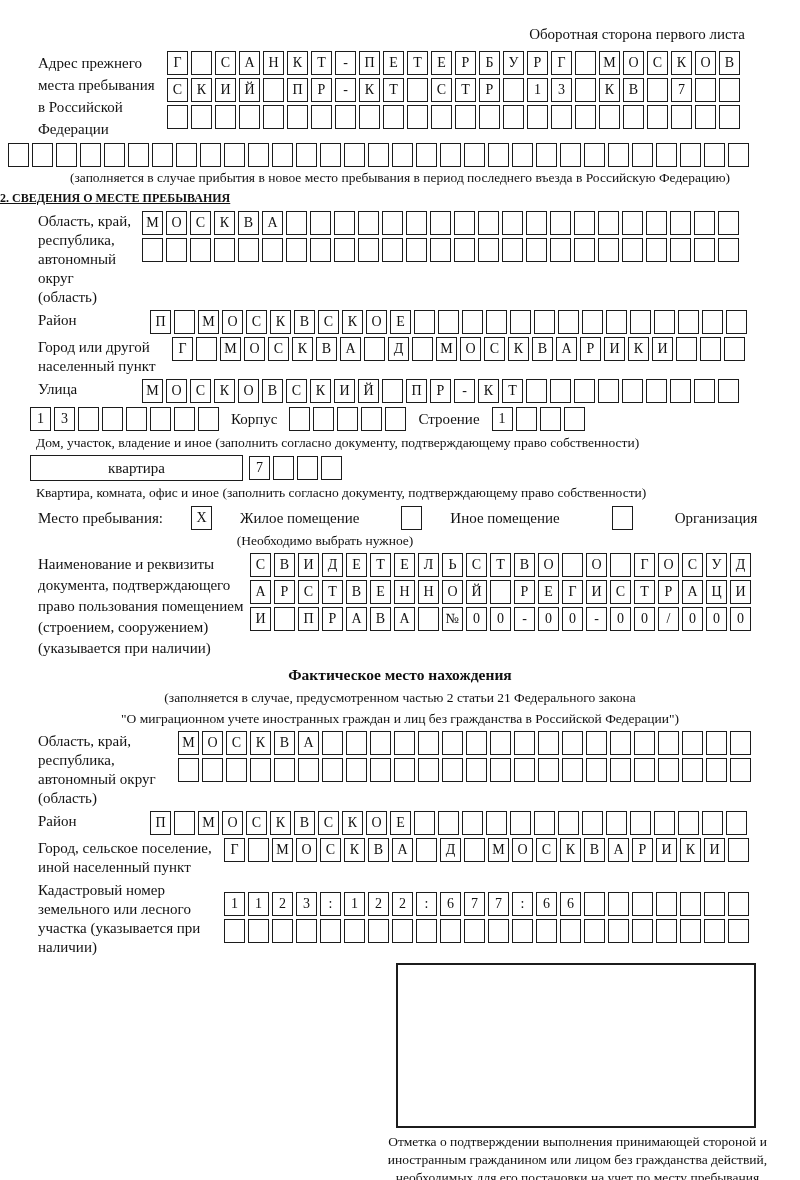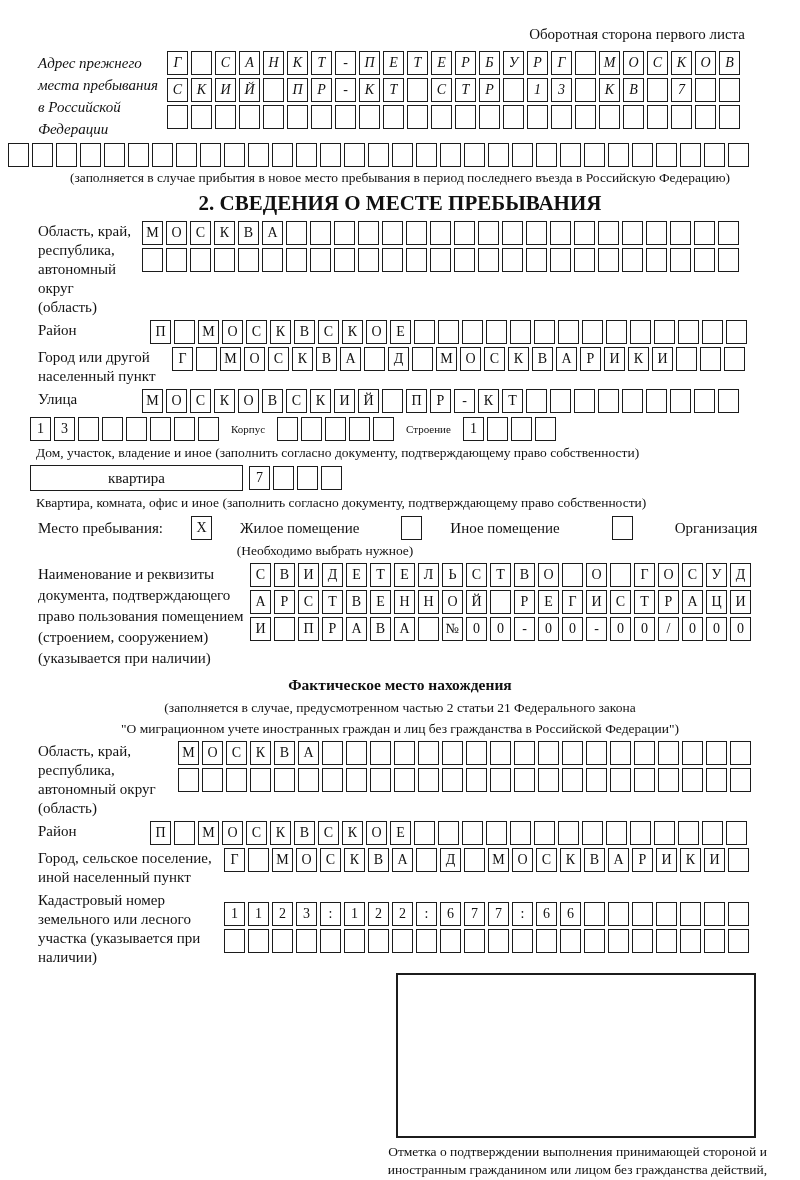--- a/index.html
+++ b/index.html
@@ -23,50 +23,50 @@
   .cells { display:flex; gap:3px; }
   .cell {
     width:21px; height:24px; flex:0 0 21px;
     border:1.6px solid #1c1c1c; display:flex; align-items:center; justify-content:center;
     font-size:14px; line-height:1; background:#fff;
   }
   .fullrow { margin-left:8px; margin-top:3px; margin-bottom:2px; }
   .note { font-size:13.5px; line-height:17px; }
   .note.center { text-align:center; margin:2px 0 4px 0; }
   .note.left { margin:2px 0 4px 36px; }
-  .sec-title { text-align:center; font-weight:bold; font-size:21px; margin:5px 0 5px 0; }
+  .sec-title { text-align:left; font-weight:bold; font-size:12px; margin:5px 0 5px 0;text-decoration:underline; }
   .houseline { display:flex; align-items:center; margin:4px 0 3px 30px; gap:6px; }
   .widebox {
     border:1.6px solid #1c1c1c; height:26px; display:flex; align-items:center; justify-content:center;
     font-size:15px; background:#fff;
   }
   .housebox { width:168px; }
   .aptbox { width:213px; }
-  .inline-lbl { font-size:11px; padding:0 6px; }
+  .inline-lbl { font-size:15px; padding:0 6px; }
   .stayline { display:flex; align-items:center; margin:5px 0 2px 38px; gap:28px; font-size:15px; }
   .chk {
     width:21px; height:24px; border:1.6px solid #1c1c1c;
     display:flex; align-items:center; justify-content:center; font-size:14px; background:#fff;
   }
   .staynote { width:650px; text-align:center; }
   .actual-title { text-align:center; font-weight:bold; font-size:15.5px; margin:7px 0 5px 0; }
   .pad-top { padding-top:12px; }
   .markbox {
     margin:6px 0 0 396px; width:360px; height:165px; border:2px solid #1c1c1c; background:#fff;
   }
   .markcaption { margin:5px 0 0 385px; width:385px; text-align:center; font-size:13.5px; line-height:18px; }
 </style>
 </head>
 <body>
 
 <div class="page">
 
   <div class="corner">Оборотная сторона первого листа</div>
 
-  <div class="fl" style="margin-top:8px;font-style:italic;">
+  <div class="fl" style="margin-top:8px;">
     <div class="lbl w-prev" style="line-height:22px;">Адрес прежнего места пребывания в Российской Федерации</div>
     <div class="rows">
       <div class="cells">
           <div class="cell">Г</div>
           <div class="cell"></div>
           <div class="cell">С</div>
           <div class="cell">А</div>
           <div class="cell">Н</div>
           <div class="cell">К</div>
           <div class="cell">Т</div>

